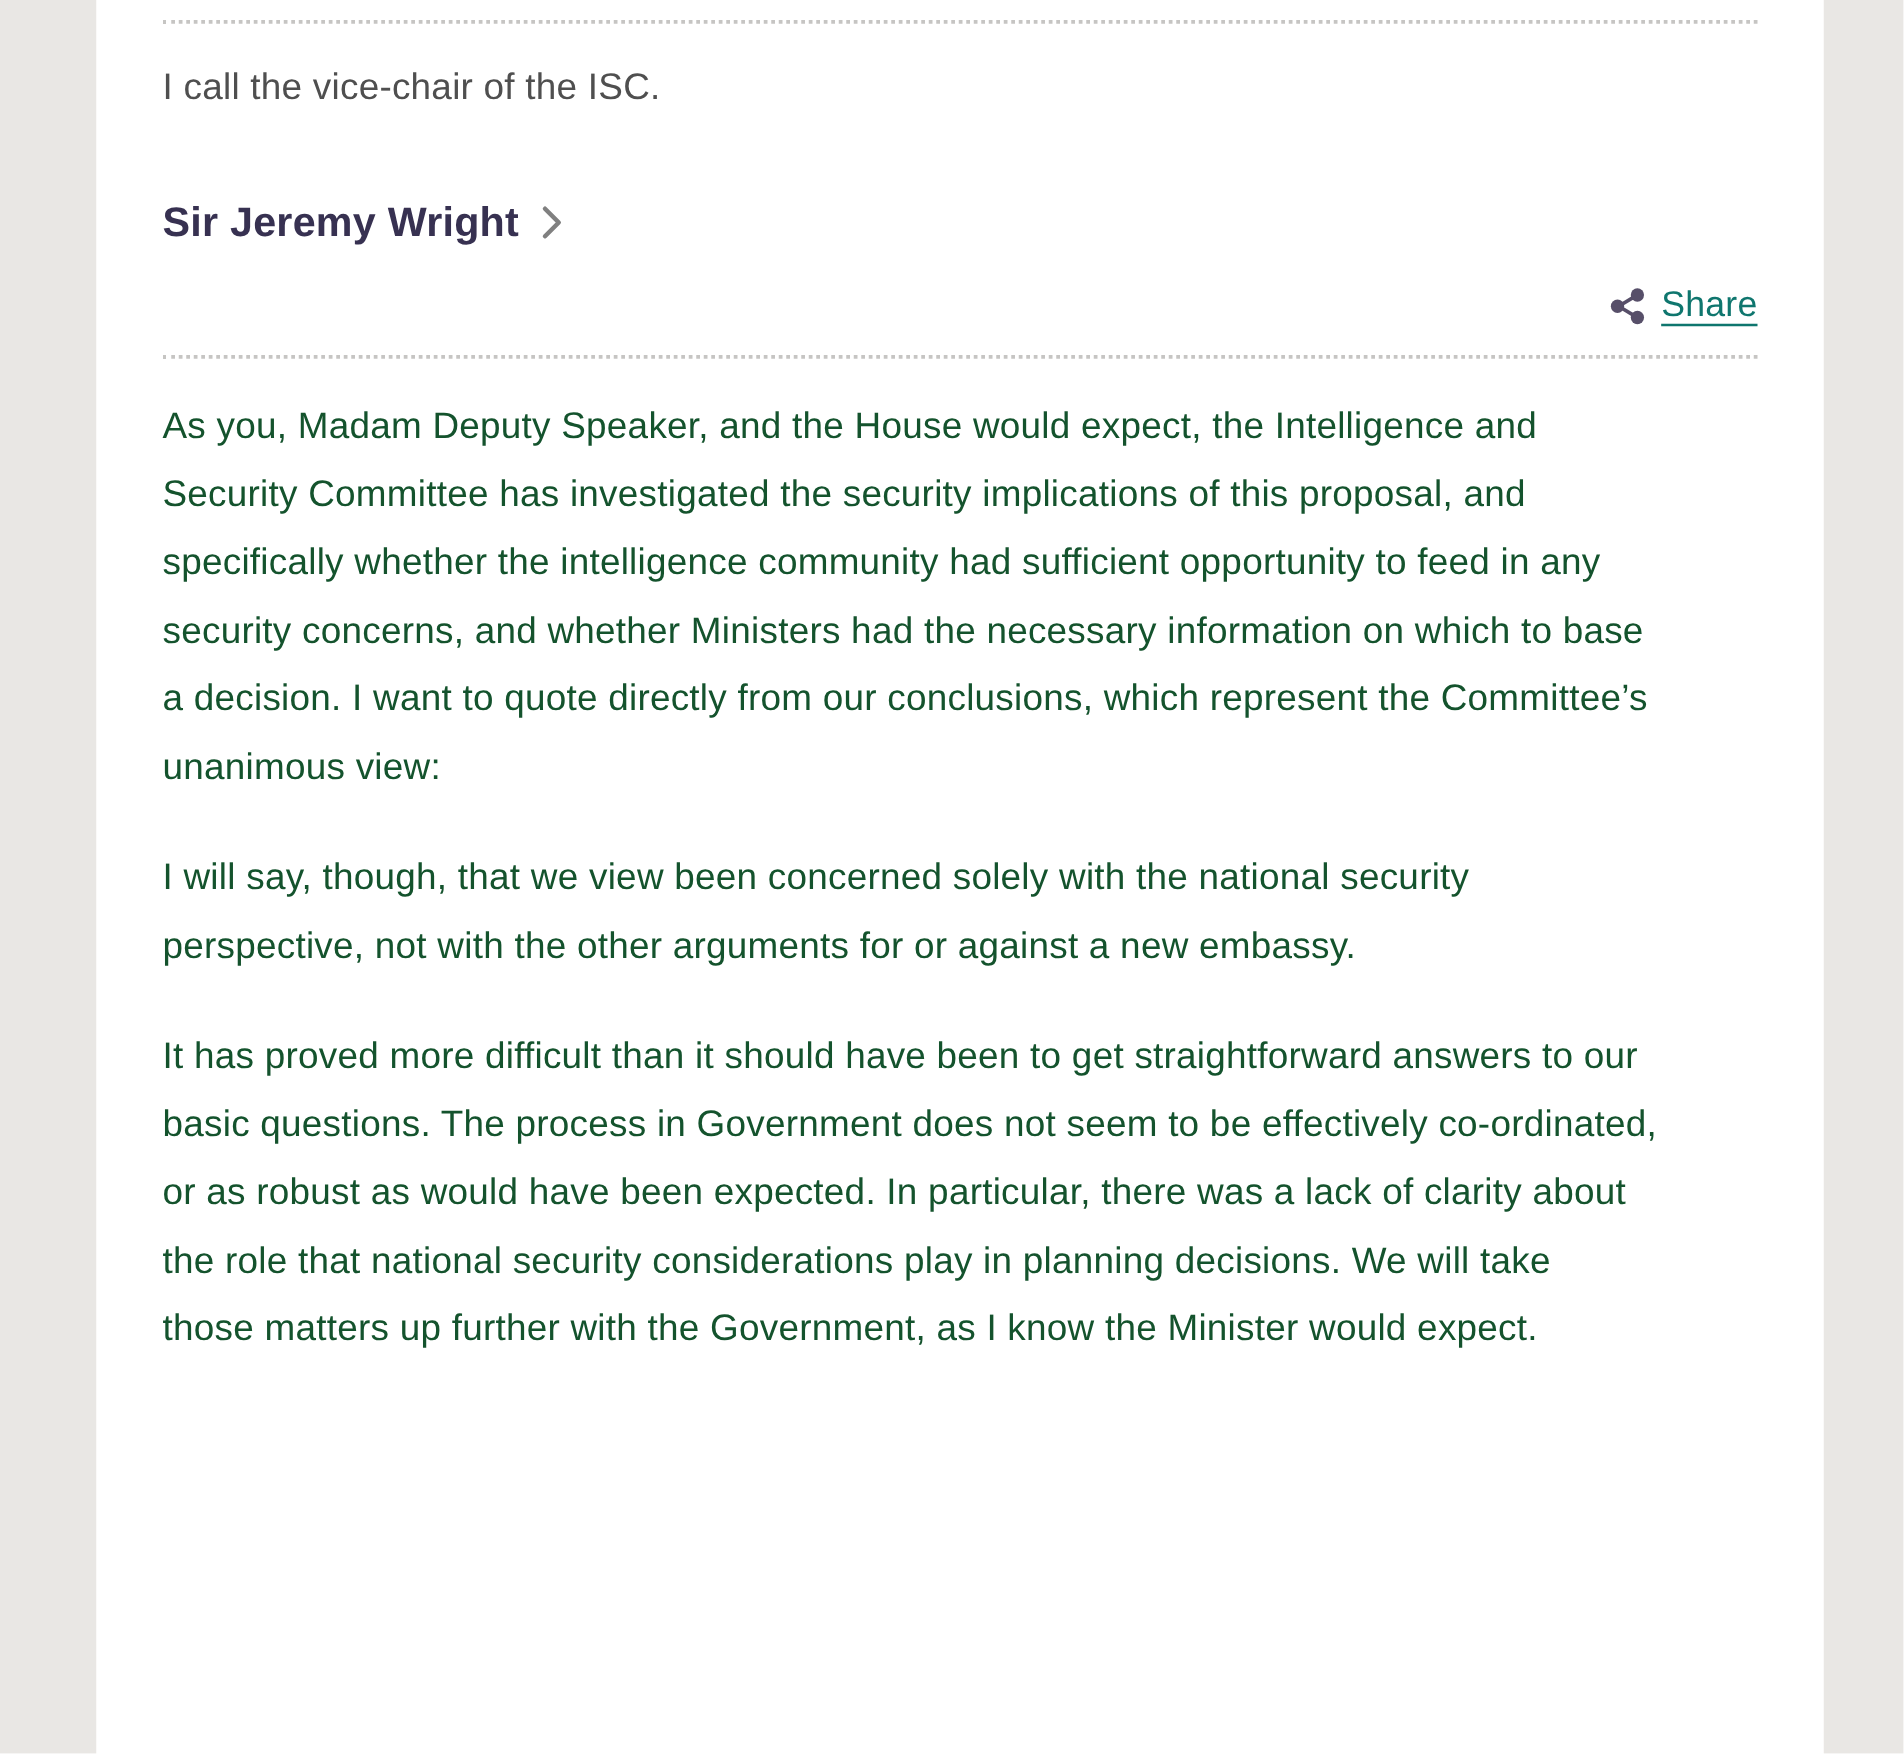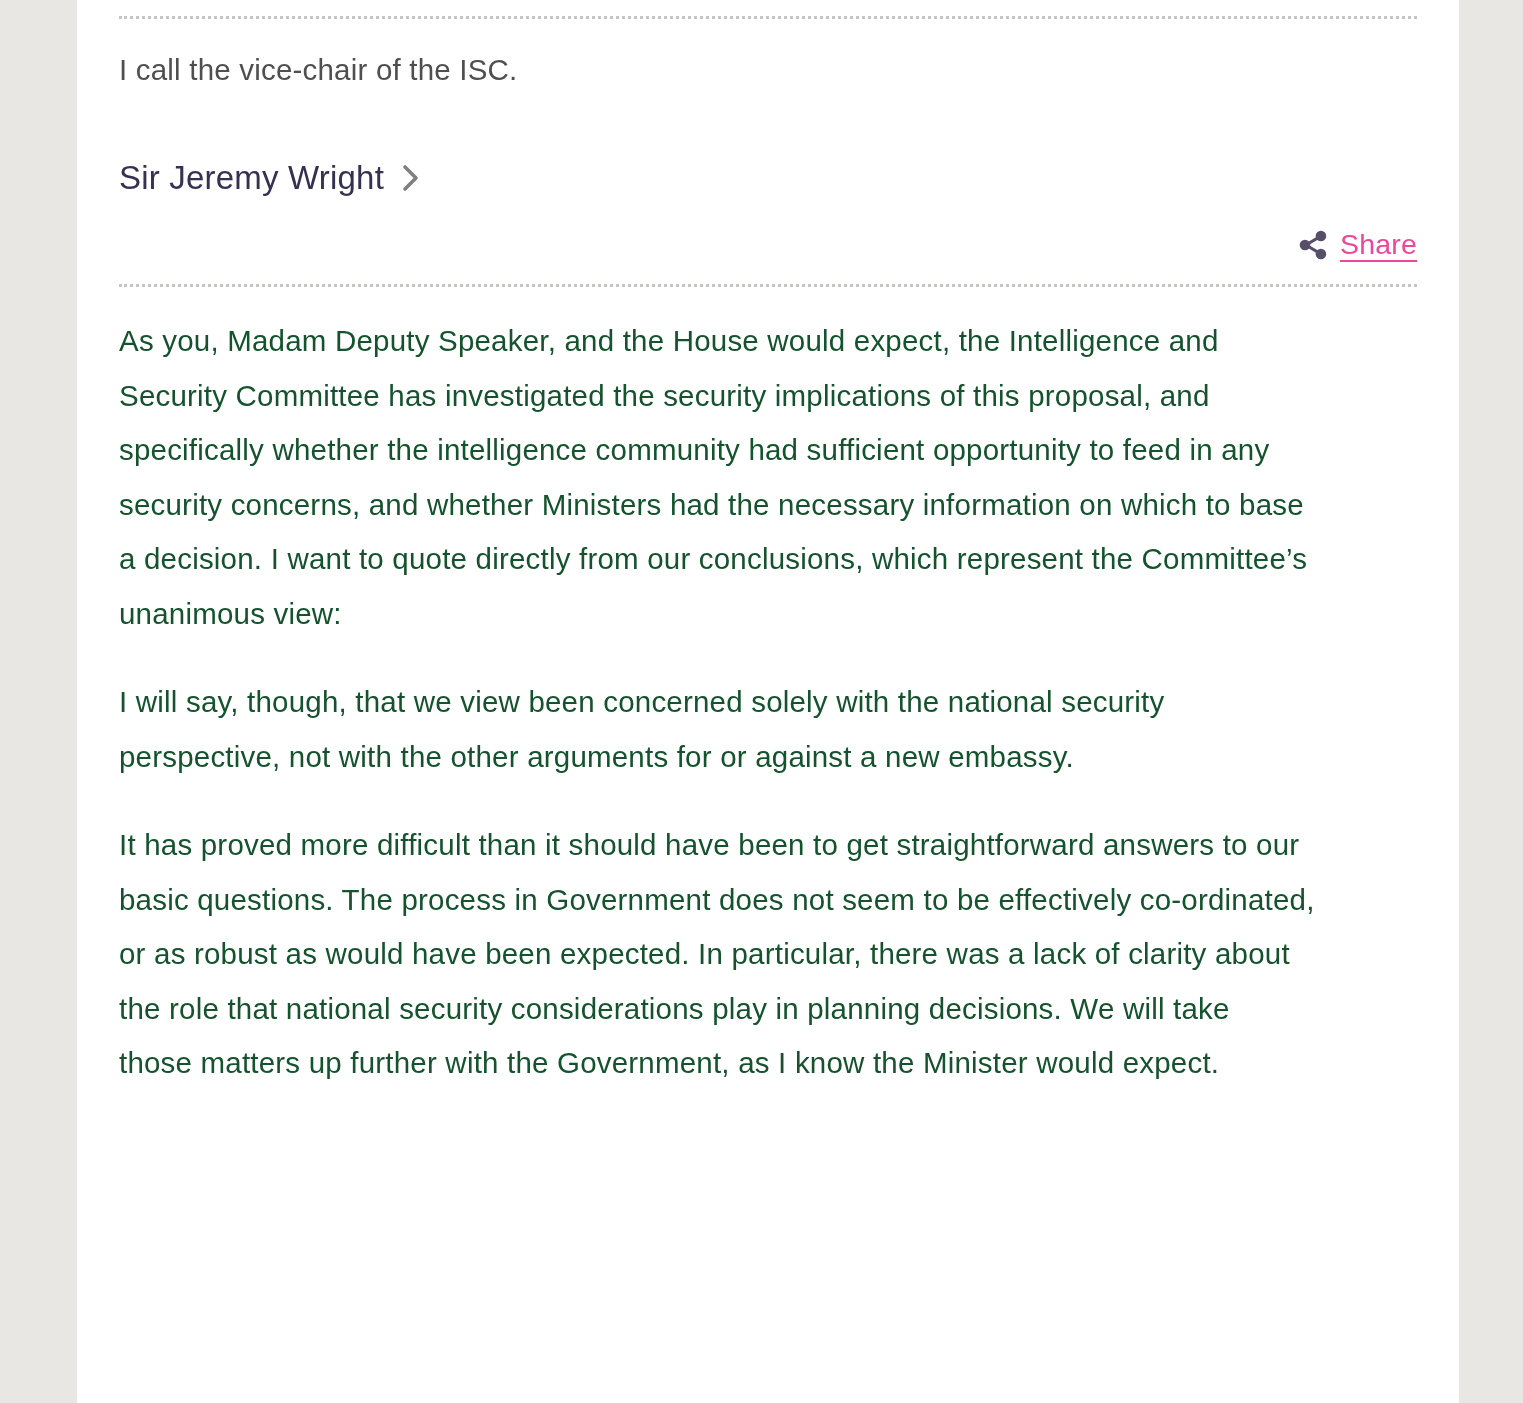--- a/index.html
+++ b/index.html
@@ -18,21 +18,21 @@
     height: 100%;
     background: #e9e7e4;
   }
   .rail-left  { left: 0;  width: 77px; }
   .rail-right { right: 0; width: 64px; }
   .content {
     position: absolute;
     left: 77px;
     right: 64px;
     top: 0;
-    padding: 0 42px;
+    padding: 0 53px;
   }
   .divider {
     height: 0;
     border-top: 3px dotted #c6c5c3;
   }
   .divider-top { margin-top: 16px; }
   .divider-speech { margin-top: 23px; }
   .chair-intro {
     margin-top: 24px;
     font-size: 29.5px;
@@ -43,21 +43,21 @@
   .speaker-row {
     margin-top: 62px;
     display: flex;
     align-items: center;
     gap: 18px;
     cursor: pointer;
     width: fit-content;
   }
   .speaker-name {
     font-size: 33px;
-    font-weight: 400;
+    font-weight: 700;
     color: #373151;
     letter-spacing: 0.2px;
   }
   .chevron-wrap { display: flex; align-items: center; }
   .constituency {
     margin-top: 13px;
     font-size: 28.5px;
     color: #6f6f6f;
     letter-spacing: 0.2px;
   }
@@ -68,21 +68,21 @@
   }
   .share-link {
     display: flex;
     align-items: center;
     gap: 11px;
     cursor: pointer;
     text-decoration: none;
   }
   .share-label {
     font-size: 28.5px;
-    color: #ec4899;
+    color: #0f766e;
     text-decoration: underline;
     text-decoration-thickness: 2px;
     text-underline-offset: 6px;
     letter-spacing: 0.2px;
   }
   .speech-body { margin-top: 27px; }
   .speech-body p {
     font-size: 29.5px;
     line-height: 54.5px;
     color: #14532d;

